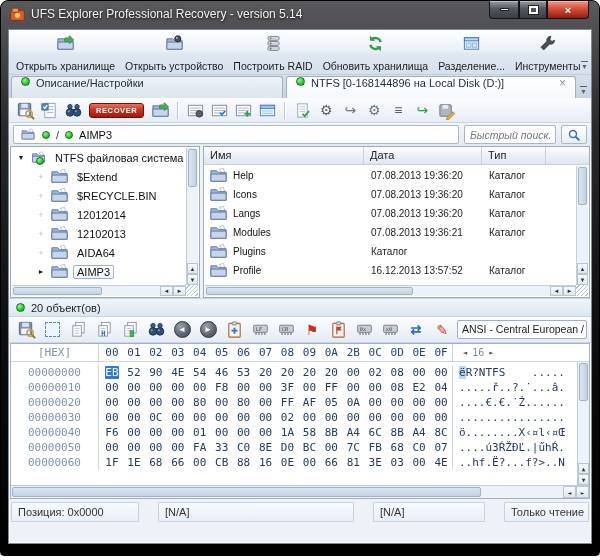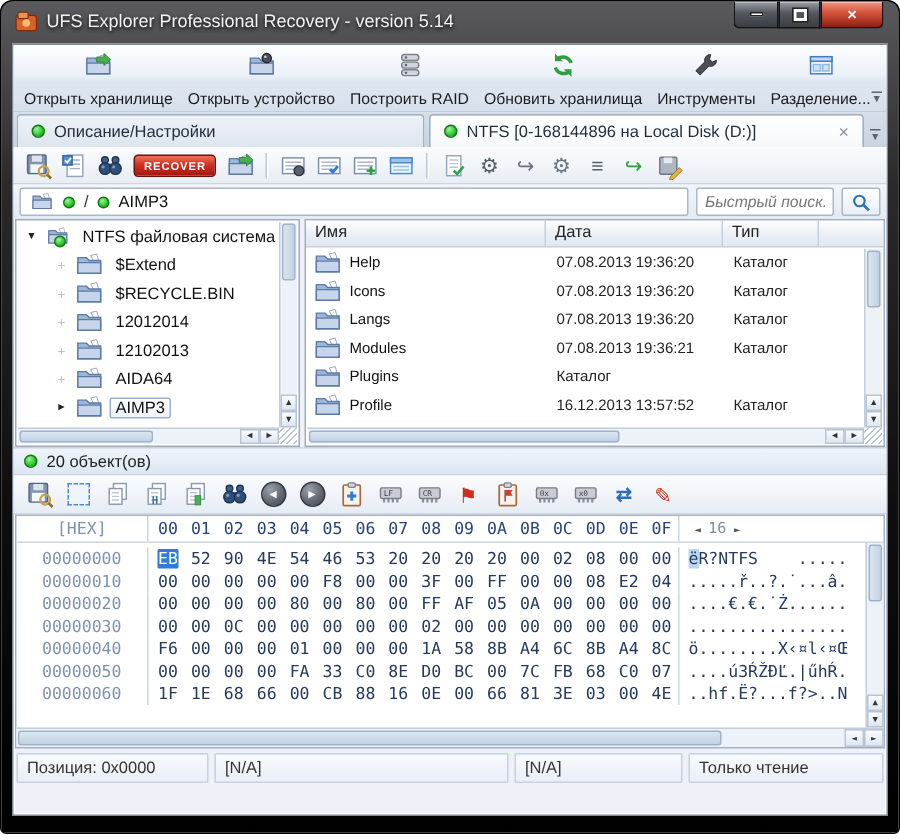--- a/index.html
+++ b/index.html
@@ -26,21 +26,21 @@
   .maintb { height:45px; background:linear-gradient(#fdfeff,#ecf1f8 45%,#dfe7f1 55%,#d6e0ec);
     border-bottom:1px solid #c3cedb; display:flex; align-items:stretch; padding:2px 4px 1px 2px; position:relative; }
   .tbtn { display:flex; flex-direction:column; align-items:center; justify-content:space-between; padding:2px 5px 1px;
     border-radius:3px; cursor:pointer; }
   .tbtn svg { width:22px; height:19px; }
   .tbtn .tlab { font-size:10.5px; color:#1d1d1d; white-space:nowrap; }
   .chev { position:absolute; right:3px; bottom:4px; font-size:7px; color:#5a6470; cursor:pointer; line-height:1; text-align:center; }
   .chev i { display:block; font-style:normal; border-top:1px solid #5a6470; width:7px; margin:0 auto 1px; }
   
   .tabbar { height:23px; background:linear-gradient(#d7dfea,#c8d3e1); display:flex; align-items:flex-end; padding:0 2px; position:relative; }
-  .tab { height:22px; display:flex; align-items:center; gap:6px; padding:0 9px; font-size:11px; color:#22303e;
+  .tab { height:22px; display:flex; gap:6px; padding:0 9px; font-size:11px; color:#22303e;
     border:1px solid #9fb0c4; border-bottom:none; border-radius:3px 3px 0 0; background:linear-gradient(#eef2f7,#dde5ee); cursor:pointer; margin-right:3px; }
   .tab.active { background:linear-gradient(#ffffff,#f6f9fc); width:290px; }
   .tab.first { width:272px; }
   .tabx { margin-left:auto; color:#8a94a2; font-size:12px; line-height:1; cursor:pointer; }
   .tabchev { position:absolute; right:4px; bottom:3px; }
   
   .dot { width:9px; height:9px; border-radius:50%; flex:0 0 auto;
     background:radial-gradient(circle at 35% 30%,#9bf59b,#2cc42c 60%,#169016); border:1px solid #0d7a0d; }
   .dot.small { width:8px; height:8px; }
   
@@ -129,21 +129,21 @@
   .hxhead .hxb { color:#26427a; }
   .hxsel { background:#2e7cd6; color:#fff !important; border-radius:1px; }
   .hxtext { flex:1; overflow:hidden; white-space:pre; color:#243a5e; padding-left:6px; }
   .hxtsel { font-style:normal; background:#b9d7f3; }
   .widthctl { color:#7e8b9c; font-size:10px; display:flex; align-items:center; gap:5px; padding-left:10px; }
   .widthctl .wcarr { font-size:7px; color:#555; cursor:pointer; }
   .hexbody { position:relative; height:123px; padding-top:3px; }
   .hexvscroll { position:absolute; top:0; right:0; bottom:0; width:12px; background:#edf2f8; border-left:1px solid #c3cedb; }
   .hexhs { height:13px; border-top:1px solid #c3cedb; background:#edf2f8; display:flex; }
   
-  .statusbar { height:22px; margin:2px 1px 0; display:flex; gap:4px; padding:1px; }
+  .statusbar { height:22px; margin:2px 1px 0; display:flex; gap:19px; padding:1px; }
   .scell { background:linear-gradient(#f7fafd,#e9eff7); border:1px solid #c6d0de; border-radius:1px;
     font-size:11px; color:#333; padding:3px 6px; white-space:nowrap; overflow:hidden; }
   .sc1 { width:128px; } .sc2 { width:196px; } .sc3 { width:112px; } .sc4 { flex:1; }
   .filler { flex:1; }
   .hidden-defs { position:absolute; width:0; height:0; overflow:hidden; }
 </style>
 </head>
 <body>
 
 <svg class="hidden-defs" xmlns="http://www.w3.org/2000/svg">
@@ -378,32 +378,32 @@
           <span>
             <svg viewBox="0 0 20 20" style="width:19px;height:19px;display:block">
               <use href="#i-refresh"></use>
             </svg>
           </span>
           <span class="tlab">Обновить хранилища</span>
         </div>
         <div class="tbtn">
           <span>
             <svg viewBox="0 0 20 20" style="width:19px;height:19px;display:block">
+              <use href="#i-partition"></use>
+            </svg>
+          </span>
+          <span class="tlab">Разделение...</span>
+        </div>
+        <div class="tbtn">
+          <span>
+            <svg viewBox="0 0 20 20" style="width:19px;height:19px;display:block">
               <use href="#i-tools"></use>
             </svg>
           </span>
           <span class="tlab">Инструменты</span>
-        </div>
-        <div class="tbtn">
-          <span>
-            <svg viewBox="0 0 20 20" style="width:19px;height:19px;display:block">
-              <use href="#i-partition"></use>
-            </svg>
-          </span>
-          <span class="tlab">Разделение...</span>
         </div>
         <span class="chev"><i></i>▼</span>
     </div>
 
     <div class="tabbar">
       <div class="tab first">
         <span class="dot"></span>
         <span>Описание/Настройки</span>
       </div>
       <div class="tab active">
@@ -798,38 +798,39 @@
               <use href="#i-chip-x0"></use>
             </svg>
           </span>
         </div>
         <div class="ib">
           <span class="gi g-blue">⇄</span>
         </div>
         <div class="ib">
           <span class="gi g-red">✎</span>
         </div>
+        <div class="encsel">ANSI - Central European /</div>
     </div>
 
     <div class="hexpanel">
       <div class="hxrow hxhead">
         <span class="hxoff">[HEX]</span>
         <span class="hxbytes" id="hex-cols">
             <span class="hxb">00</span>
             <span class="hxb">01</span>
             <span class="hxb">02</span>
             <span class="hxb">03</span>
             <span class="hxb">04</span>
             <span class="hxb">05</span>
             <span class="hxb">06</span>
             <span class="hxb">07</span>
             <span class="hxb">08</span>
             <span class="hxb">09</span>
             <span class="hxb">0A</span>
-            <span class="hxb">0B</span>
+            <span class="hxb">2B</span>
             <span class="hxb">0C</span>
             <span class="hxb">0D</span>
             <span class="hxb">0E</span>
             <span class="hxb">0F</span>
           </span>
         <span class="hxtext widthctl">
           <span class="wcarr">◄</span>
           <span>16</span>
           <span class="wcarr">►</span>
         </span>

